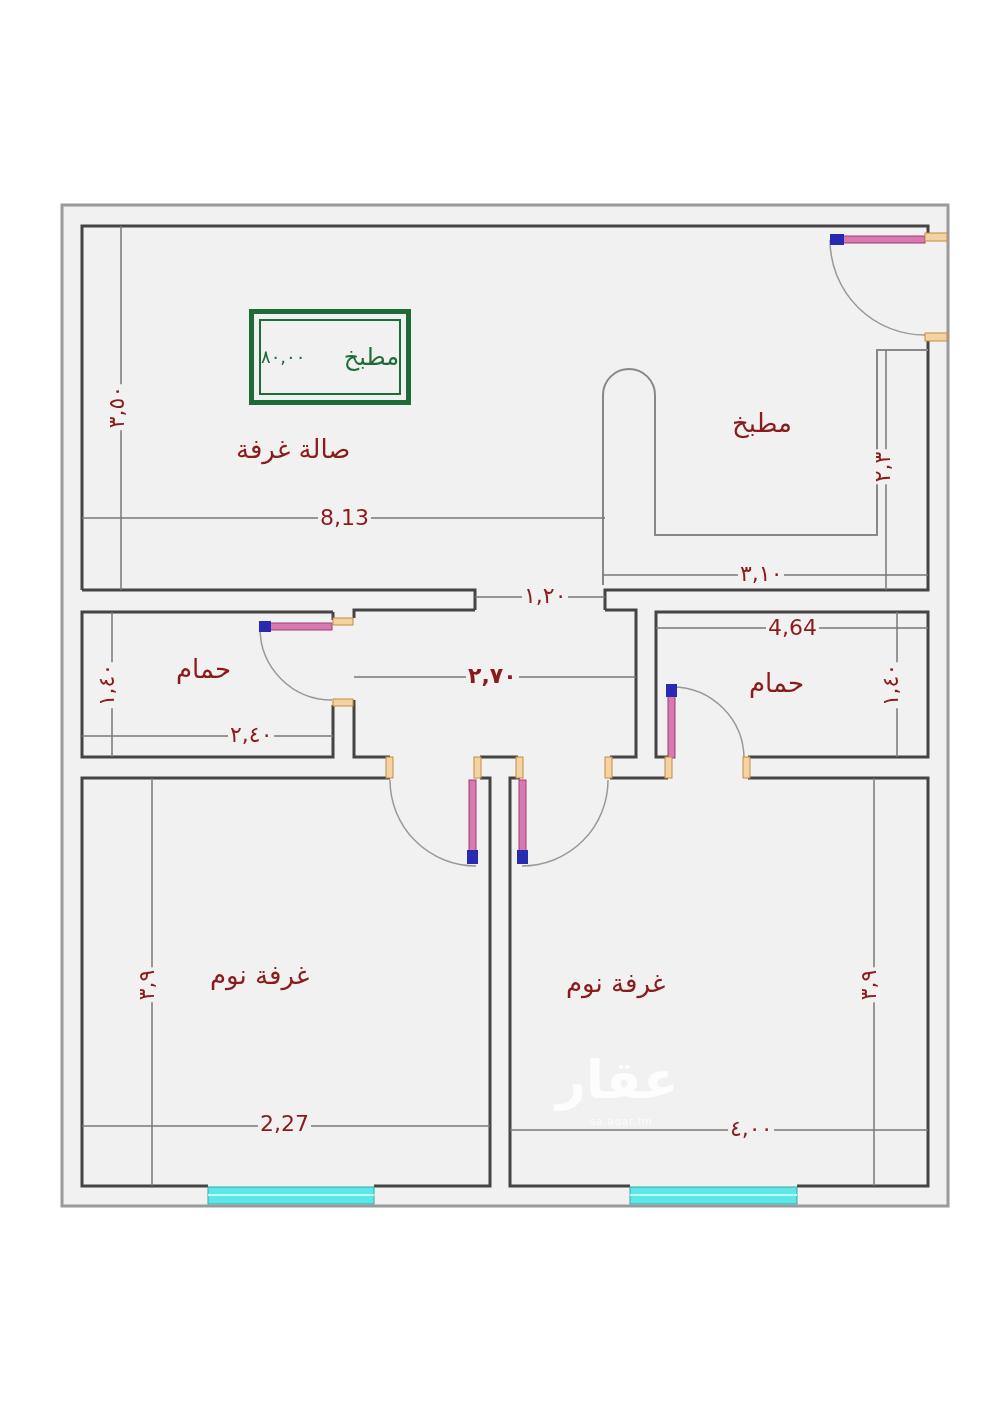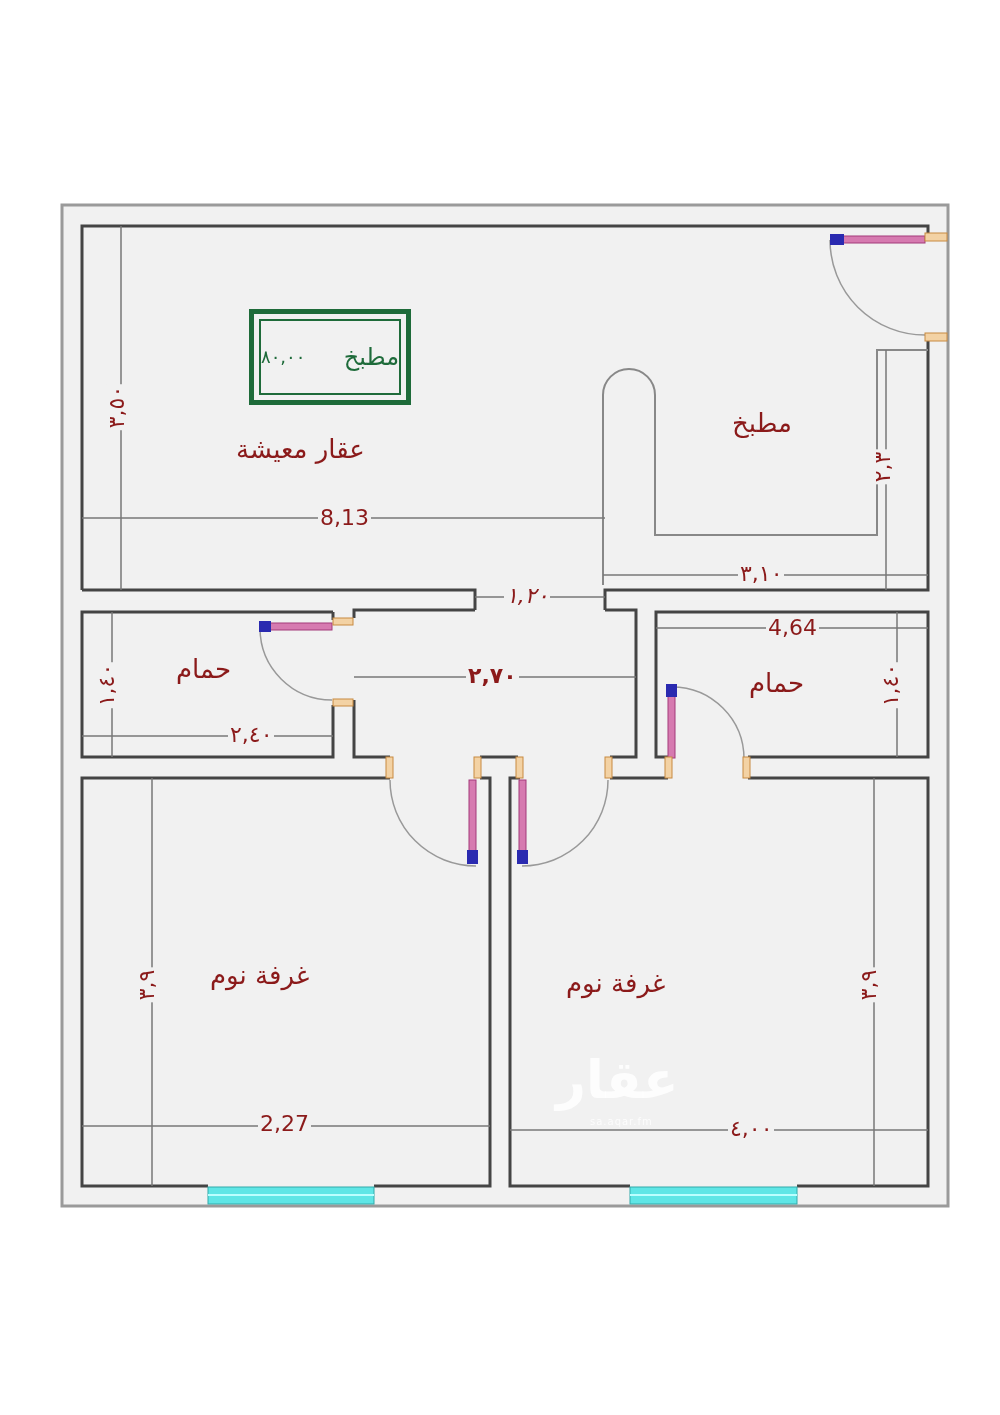--- a/index.html
+++ b/index.html
@@ -117,32 +117,32 @@
   </g>
 </svg>
 
 <div class="area-box">
   <div class="area-inner">
     <div class="area-val">٨٠,٠٠</div>
     <div class="area-lbl">مطبخ</div>
   </div>
 </div>
 
-<div class="lbl room-lbl" style="left:236px; top:436px;">عقار معيشة</div>
+<div class="lbl room-lbl" style="left:236px; top:436px;">صالة غرفة</div>
 <div class="lbl room-lbl" style="left:732px; top:380px;margin-top:30px;">مطبخ</div>
 <div class="lbl room-lbl" style="left:176px; top:656px;">حمام</div>
 <div class="lbl room-lbl" style="left:749px; top:670px;">حمام</div>
 <div class="lbl room-lbl" style="left:210px; top:962px;">غرفة نوم</div>
 <div class="lbl room-lbl" style="left:566px; top:970px;">غرفة نوم</div>
 
 <div class="lbl dim" style="left:318px; top:507px;">8,13</div>
 <div class="lbl dim vdim" style="left:94px; top:396px;">٣,٥٠</div>
 <div class="lbl dim" style="left:738px; top:563px;">٣,١٠</div>
 <div class="lbl dim vdim" style="left:866px; top:456px;">٢,٣</div>
-<div class="lbl dim" style="left:504px; top:585px;font-style:italic;">١,٢٠</div>
+<div class="lbl dim" style="left:522px; top:585px;">١,٢٠</div>
 <div class="lbl dim" style="left:466px; top:665px;font-weight:bold;">٢,٧٠</div>
 <div class="lbl dim" style="left:766px; top:617px;">4,64</div>
 <div class="lbl dim vdim" style="left:868px; top:674px;">١,٤٠</div>
 <div class="lbl dim" style="left:180px; top:724px;margin-left:48px;">٢,٤٠</div>
 <div class="lbl dim vdim" style="left:84px; top:674px;">١,٤٠</div>
 <div class="lbl dim" style="left:258px; top:1113px;">2,27</div>
 <div class="lbl dim vdim" style="left:130px; top:974px;">٣,٩</div>
 <div class="lbl dim" style="left:728px; top:1118px;">٤,٠٠</div>
 <div class="lbl dim vdim" style="left:852px; top:974px;">٣,٩</div>
 

